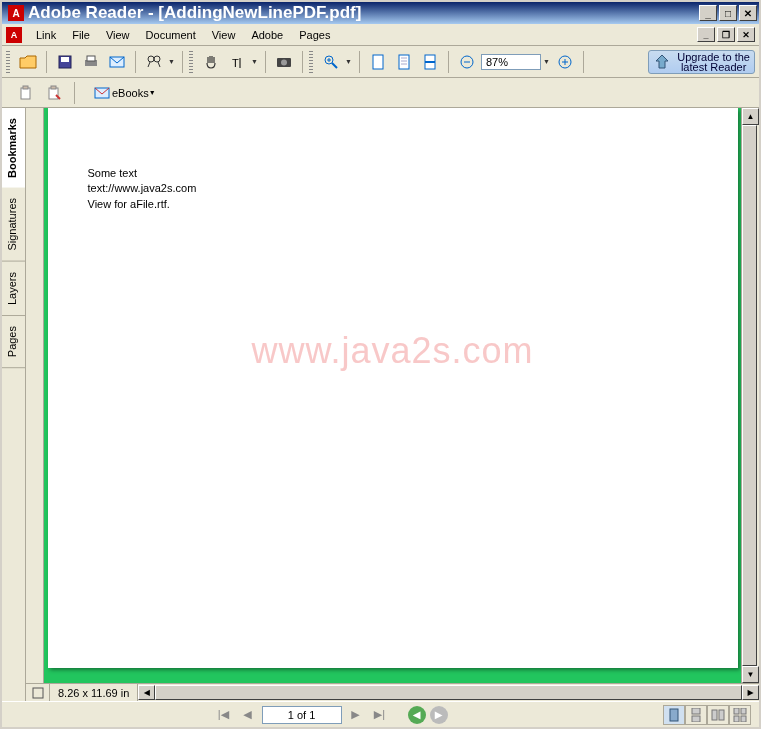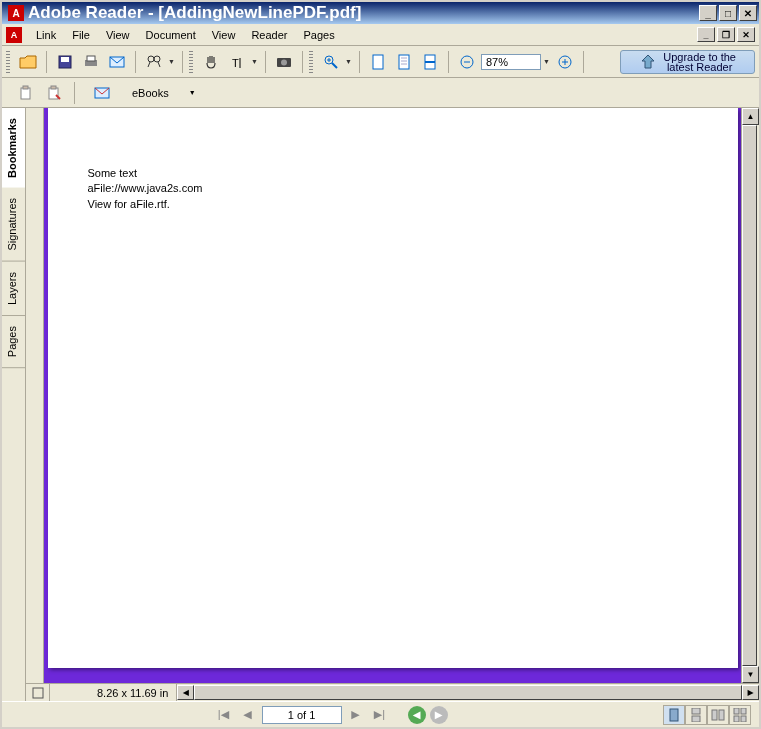--- a/index.html
+++ b/index.html
@@ -18,48 +18,48 @@
 .menu-bar .menu-item { padding: 3px 8px; cursor: pointer; }
 .menu-bar .doc-controls { margin-left:auto; display:flex; gap:2px;}
 .menu-bar .doc-btn { width:18px; height:15px; background:#d4d0c8; border:1px solid #fff; border-right-color:#404040; border-bottom-color:#404040; display:flex; align-items:center; justify-content:center; font-size:9px; font-weight:bold; cursor:pointer;}
 
 .toolbar { height: 32px; background: #ece9d8; display: flex; align-items: center; padding: 2px 4px; border-bottom:1px solid #aca899; gap:2px;}
 .toolbar .grip { width:4px; height:22px; background:repeating-linear-gradient(to bottom, #888 0 1px, transparent 1px 3px); margin-right:4px;}
 .tb-btn { width: 24px; height: 24px; display:flex; align-items:center; justify-content:center; border:1px solid transparent; cursor:pointer; border-radius:3px;}
 .tb-sep { width:1px; height:22px; background:#aca899; margin:0 4px;}
 .tb-dd { width:8px; display:flex; align-items:center; font-size:7px; color:#333; cursor:pointer;}
 .zoom-box { width:60px; height:16px; background:#fff; border:1px solid #7f9db9; display:flex; align-items:center; padding:0 4px; font-size:11px;}
-.upgrade-btn { margin-left:auto; height:24px; background:linear-gradient(#c8dcf0,#b0ccf0); border:1px solid #7f9db9; border-radius:3px; display:flex; align-items:center; gap:6px; padding:0 18px; font-size:10px; color:#003; cursor:pointer; line-height:10px;}
+.upgrade-btn { margin-left:auto; height:24px; background:linear-gradient(#c8dcf0,#b0ccf0); border:1px solid #7f9db9; border-radius:3px; display:flex; align-items:center; gap:6px; padding:0 4px; font-size:10px; color:#003; cursor:pointer; line-height:10px;}
 .upgrade-btn svg { flex-shrink:0;}
 .upgrade-text { text-align:center;}
 
 .toolbar2 { height: 30px; background:#ece9d8; display:flex; align-items:center; padding:2px 8px; gap:4px; border-bottom:1px solid #aca899;}
-.ebooks-btn { display:flex; align-items:center; gap:20px; height:22px; padding:0 6px; border:1px solid transparent; border-radius:3px; cursor:pointer; font-size:11px;}
+.ebooks-btn { display:flex; align-items:center; gap:0; height:22px; padding:0 6px; border:1px solid transparent; border-radius:3px; cursor:pointer; font-size:11px;}
 
 .content-area { flex:1; display:flex; background:#808080; position:relative; overflow:hidden;}
 
 .side-tabs { width:24px; background:#ece9d8; display:flex; flex-direction:column; border-right:1px solid #aca899;}
 .side-tab { writing-mode: vertical-rl; transform: rotate(180deg); padding:10px 4px; font-size:11px; border-top:1px solid #aca899; cursor:pointer; background:#ece9d8; text-align:center;}
 .side-tab.active { background:#fff; font-weight:bold;}
 .side-tab:first-child { border-top:none;}
 
 .doc-viewport { flex:1; display:flex; flex-direction:column; background:#808080; position:relative;}
 .doc-scroll-h { display:flex; flex:1; }
 .left-ruler { width:18px; background:#ece9d8; border-right:1px solid #aca899;}
-.page-wrap { flex:1; background:#6d28d9; display:flex; justify-content:center; align-items:flex-start; overflow:hidden; position:relative; padding:0;}
+.page-wrap { flex:1; background:#22c55e; display:flex; justify-content:center; align-items:flex-start; overflow:hidden; position:relative; padding:0;}
 .page { width: 690px; height: 560px; background:#fff; box-shadow:2px 2px 4px rgba(0,0,0,0.4); padding: 58px 40px; font-family: "Times New Roman", serif; font-size:14px; line-height:1.4; position:relative;}
 .page .watermark { position:absolute; top:218px; left:0; right:0; text-align:center; font-size:36px; color:#f8c8c8; font-family:Arial,sans-serif; letter-spacing:1px; pointer-events:none;}
 .right-scroll { width:18px; background:#ece9d8; border-left:1px solid #aca899; display:flex; flex-direction:column;}
 .scroll-arrow { height:17px; background:#d4d0c8; border:1px solid #fff; border-right-color:#404040; border-bottom-color:#404040; display:flex; align-items:center; justify-content:center; font-size:8px; cursor:pointer;}
 .scroll-track { flex:1; background:#ece9d8;}
 .scroll-thumb { width:15px; height:100%; background:#d4d0c8; border:1px solid #fff; border-right-color:#404040; border-bottom-color:#404040;}
 
 .bottom-info-bar { height:18px; background:#ece9d8; display:flex; align-items:center; border-top:1px solid #aca899;}
 .info-corner { width:24px; height:18px; border-right:1px solid #aca899; display:flex; align-items:center; justify-content:center; background:#ece9d8;}
-.page-size { padding:0 8px; font-size:11px; border-right:1px solid #aca899; height:29px; display:flex; align-items:center;margin-left:39px;}
+.page-size { padding:0 8px; font-size:11px; border-right:1px solid #aca899; height:29px; display:flex; align-items:center;}
 .hscroll { flex:1; display:flex; align-items:center; background:#ece9d8;}
 .hscroll .scroll-arrow { width:17px; height:15px;}
 .hscroll .scroll-track-h { flex:1; height:15px; background:#ece9d8; position:relative;}
 .hscroll .scroll-thumb-h { position:absolute; left:0; width:100%; height:15px; background:#d4d0c8; border:1px solid #fff; border-right-color:#404040; border-bottom-color:#404040;}
 
 .status-bar { height:26px; background:#ece9d8; border-top:1px solid #fff; display:flex; align-items:center; padding:0 8px; gap:4px;}
 .nav-group { margin-left:auto; margin-right:auto; display:flex; align-items:center; gap:4px;}
 .nav-btn { width:20px; height:20px; display:flex; align-items:center; justify-content:center; color:#888; cursor:pointer;}
 .page-num-box { width:80px; height:18px; background:#fff; border:1px solid #7f9db9; text-align:center; font-size:11px; display:flex; align-items:center; justify-content:center;}
 .nav-circle { width:18px; height:18px; border-radius:9px; display:flex; align-items:center; justify-content:center; color:#fff; font-size:10px; cursor:pointer;}
@@ -85,21 +85,21 @@
     </div>
   </div>
 
   <div class="menu-bar">
     <div class="doc-icon">A</div>
     <div class="menu-item">Link</div>
     <div class="menu-item">File</div>
     <div class="menu-item">View</div>
     <div class="menu-item">Document</div>
     <div class="menu-item">View</div>
-    <div class="menu-item">Reader</div>
+    <div class="menu-item">Adobe</div>
     <div class="menu-item">Pages</div>
     <div class="doc-controls">
       <div class="doc-btn">_</div>
       <div class="doc-btn">❐</div>
       <div class="doc-btn">✕</div>
     </div>
   </div>
 
   <div class="toolbar">
     <div class="grip"></div>
@@ -244,22 +244,23 @@
       <div class="side-tab">Layers</div>
       <div class="side-tab">Pages</div>
     </div>
 
     <div class="doc-viewport">
       <div class="doc-scroll-h">
         <div class="left-ruler"></div>
         <div class="page-wrap">
           <div class="page">
             <div>Some text</div>
-            <div>aFile://www.java2s.com</div>
+            <div>text://www.java2s.com</div>
             <div>View for aFile.rtf.</div>
+            <div class="watermark">www.java2s.com</div>
           </div>
         </div>
         <div class="right-scroll">
           <div class="scroll-arrow">▲</div>
           <div class="scroll-track">
               <div class="scroll-thumb"></div>
             </div>
           <div class="scroll-arrow">▼</div>
         </div>
       </div>

